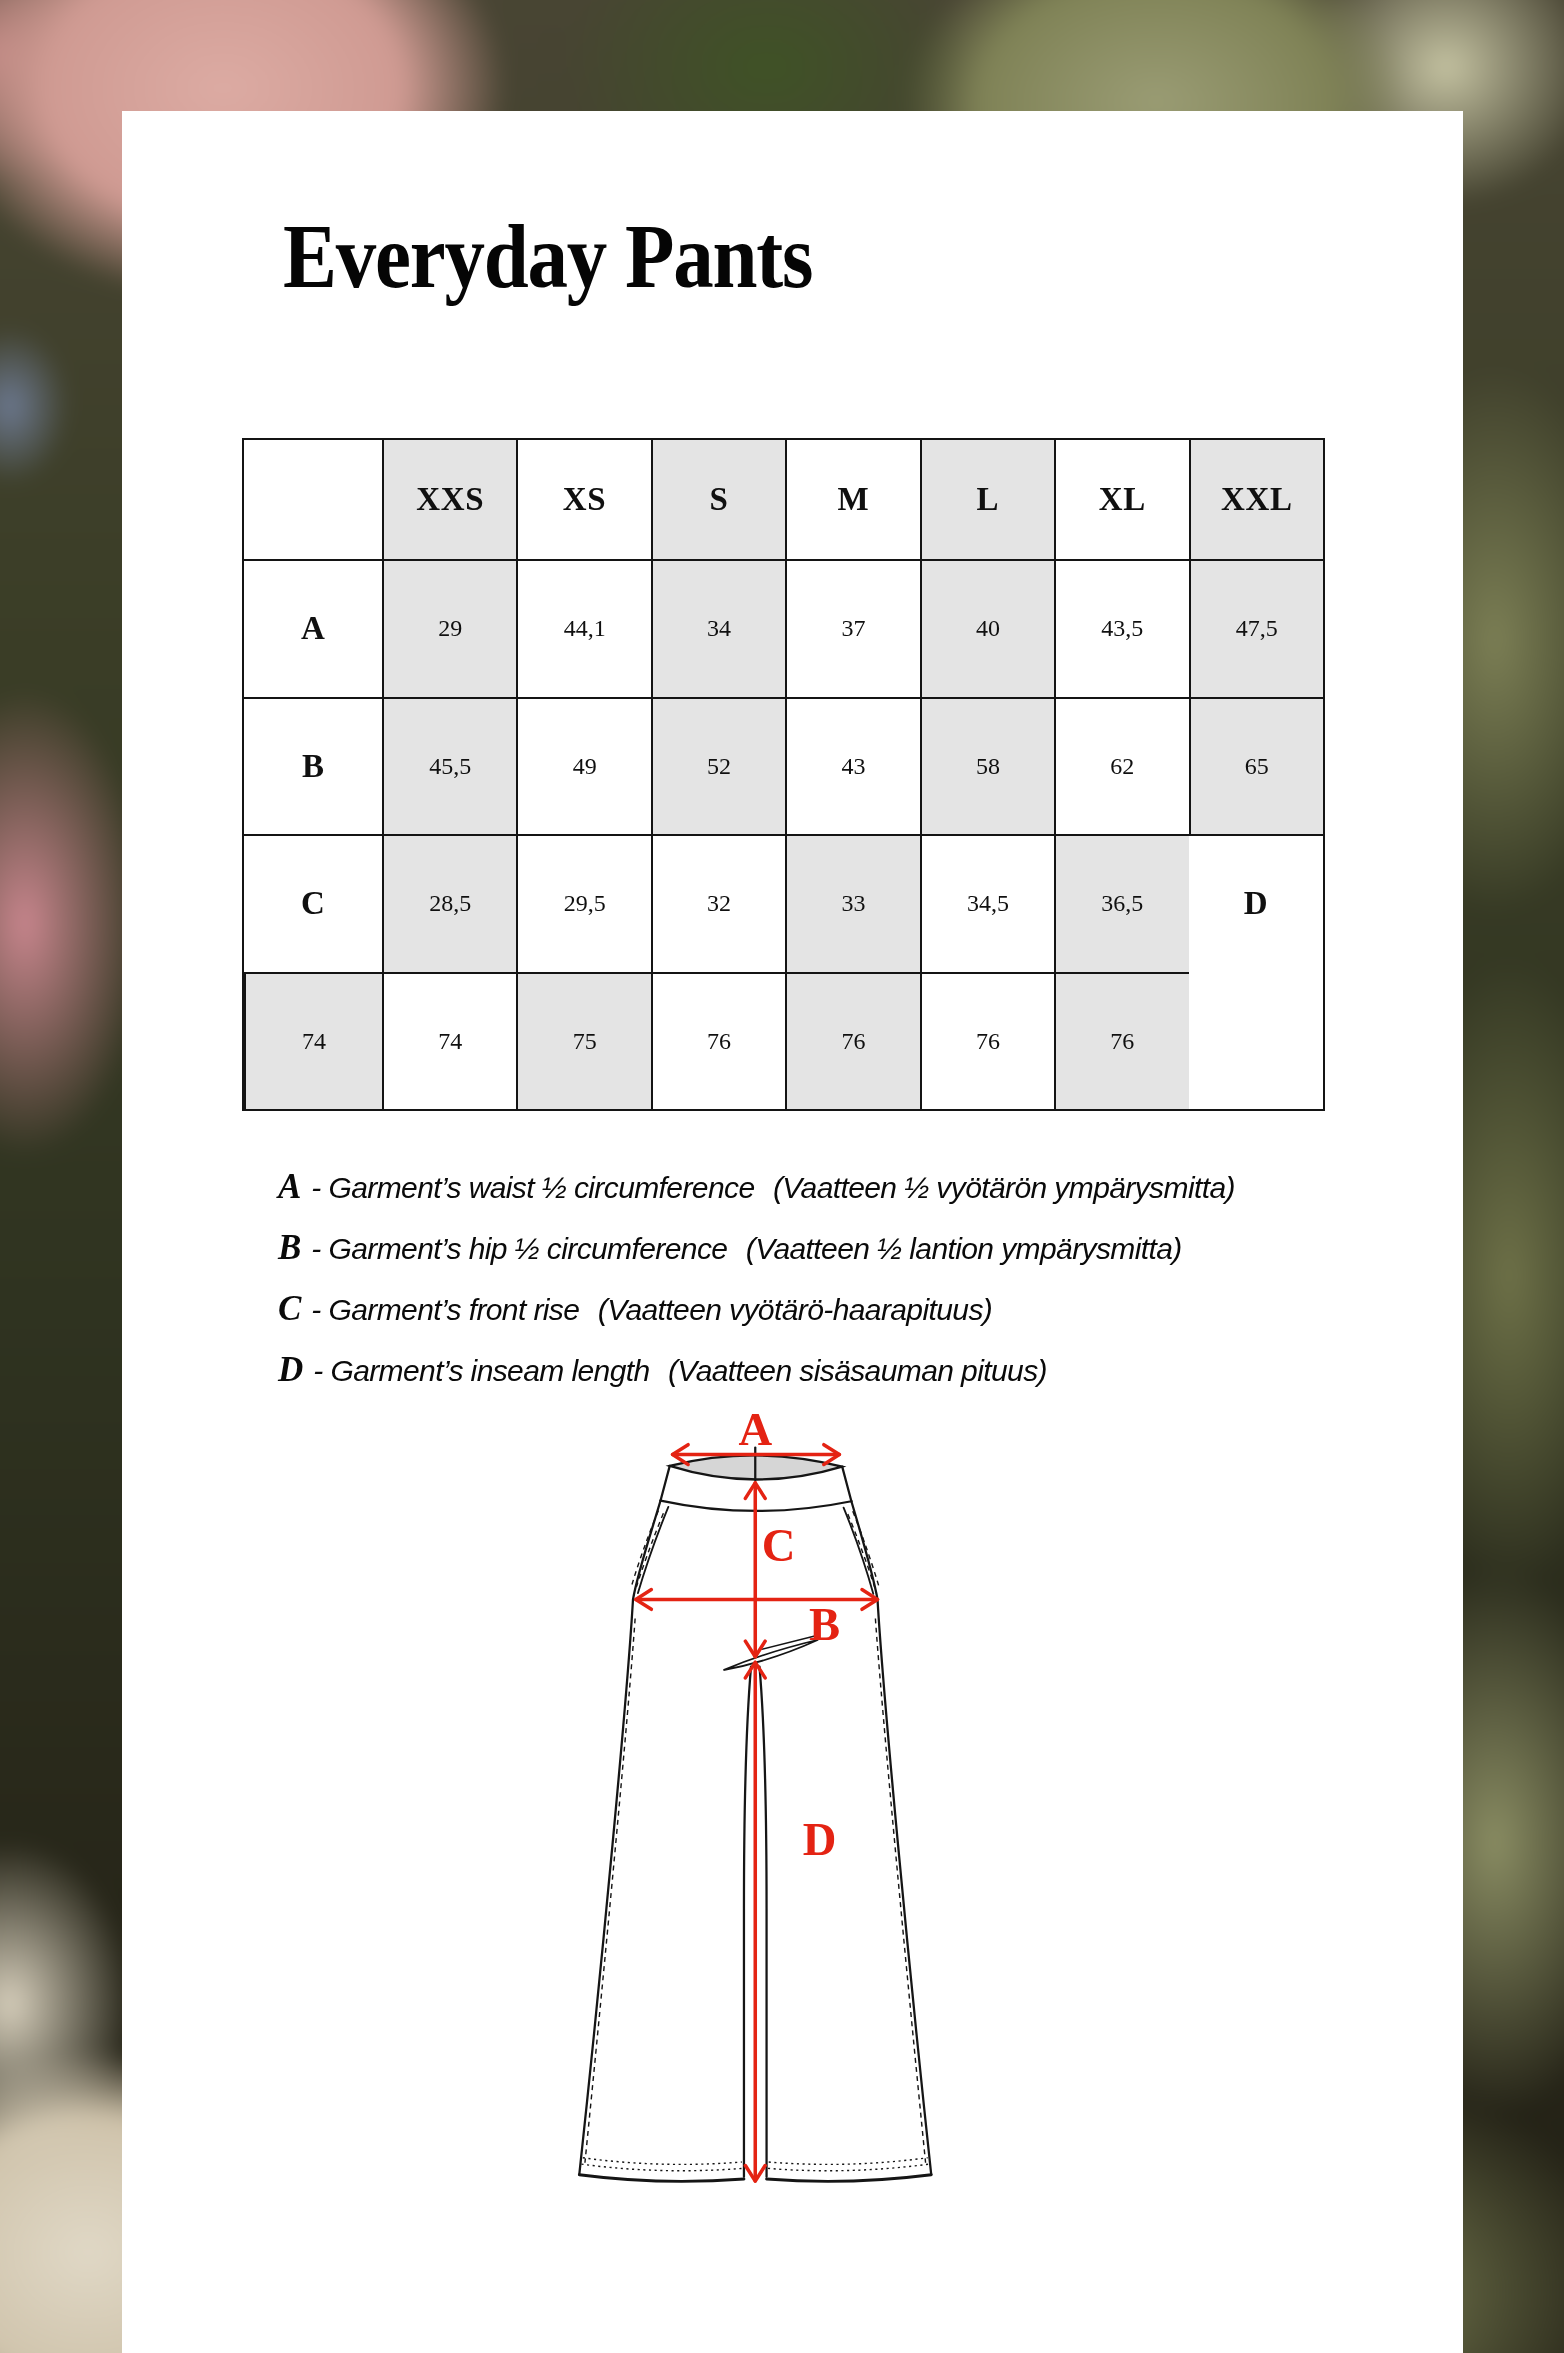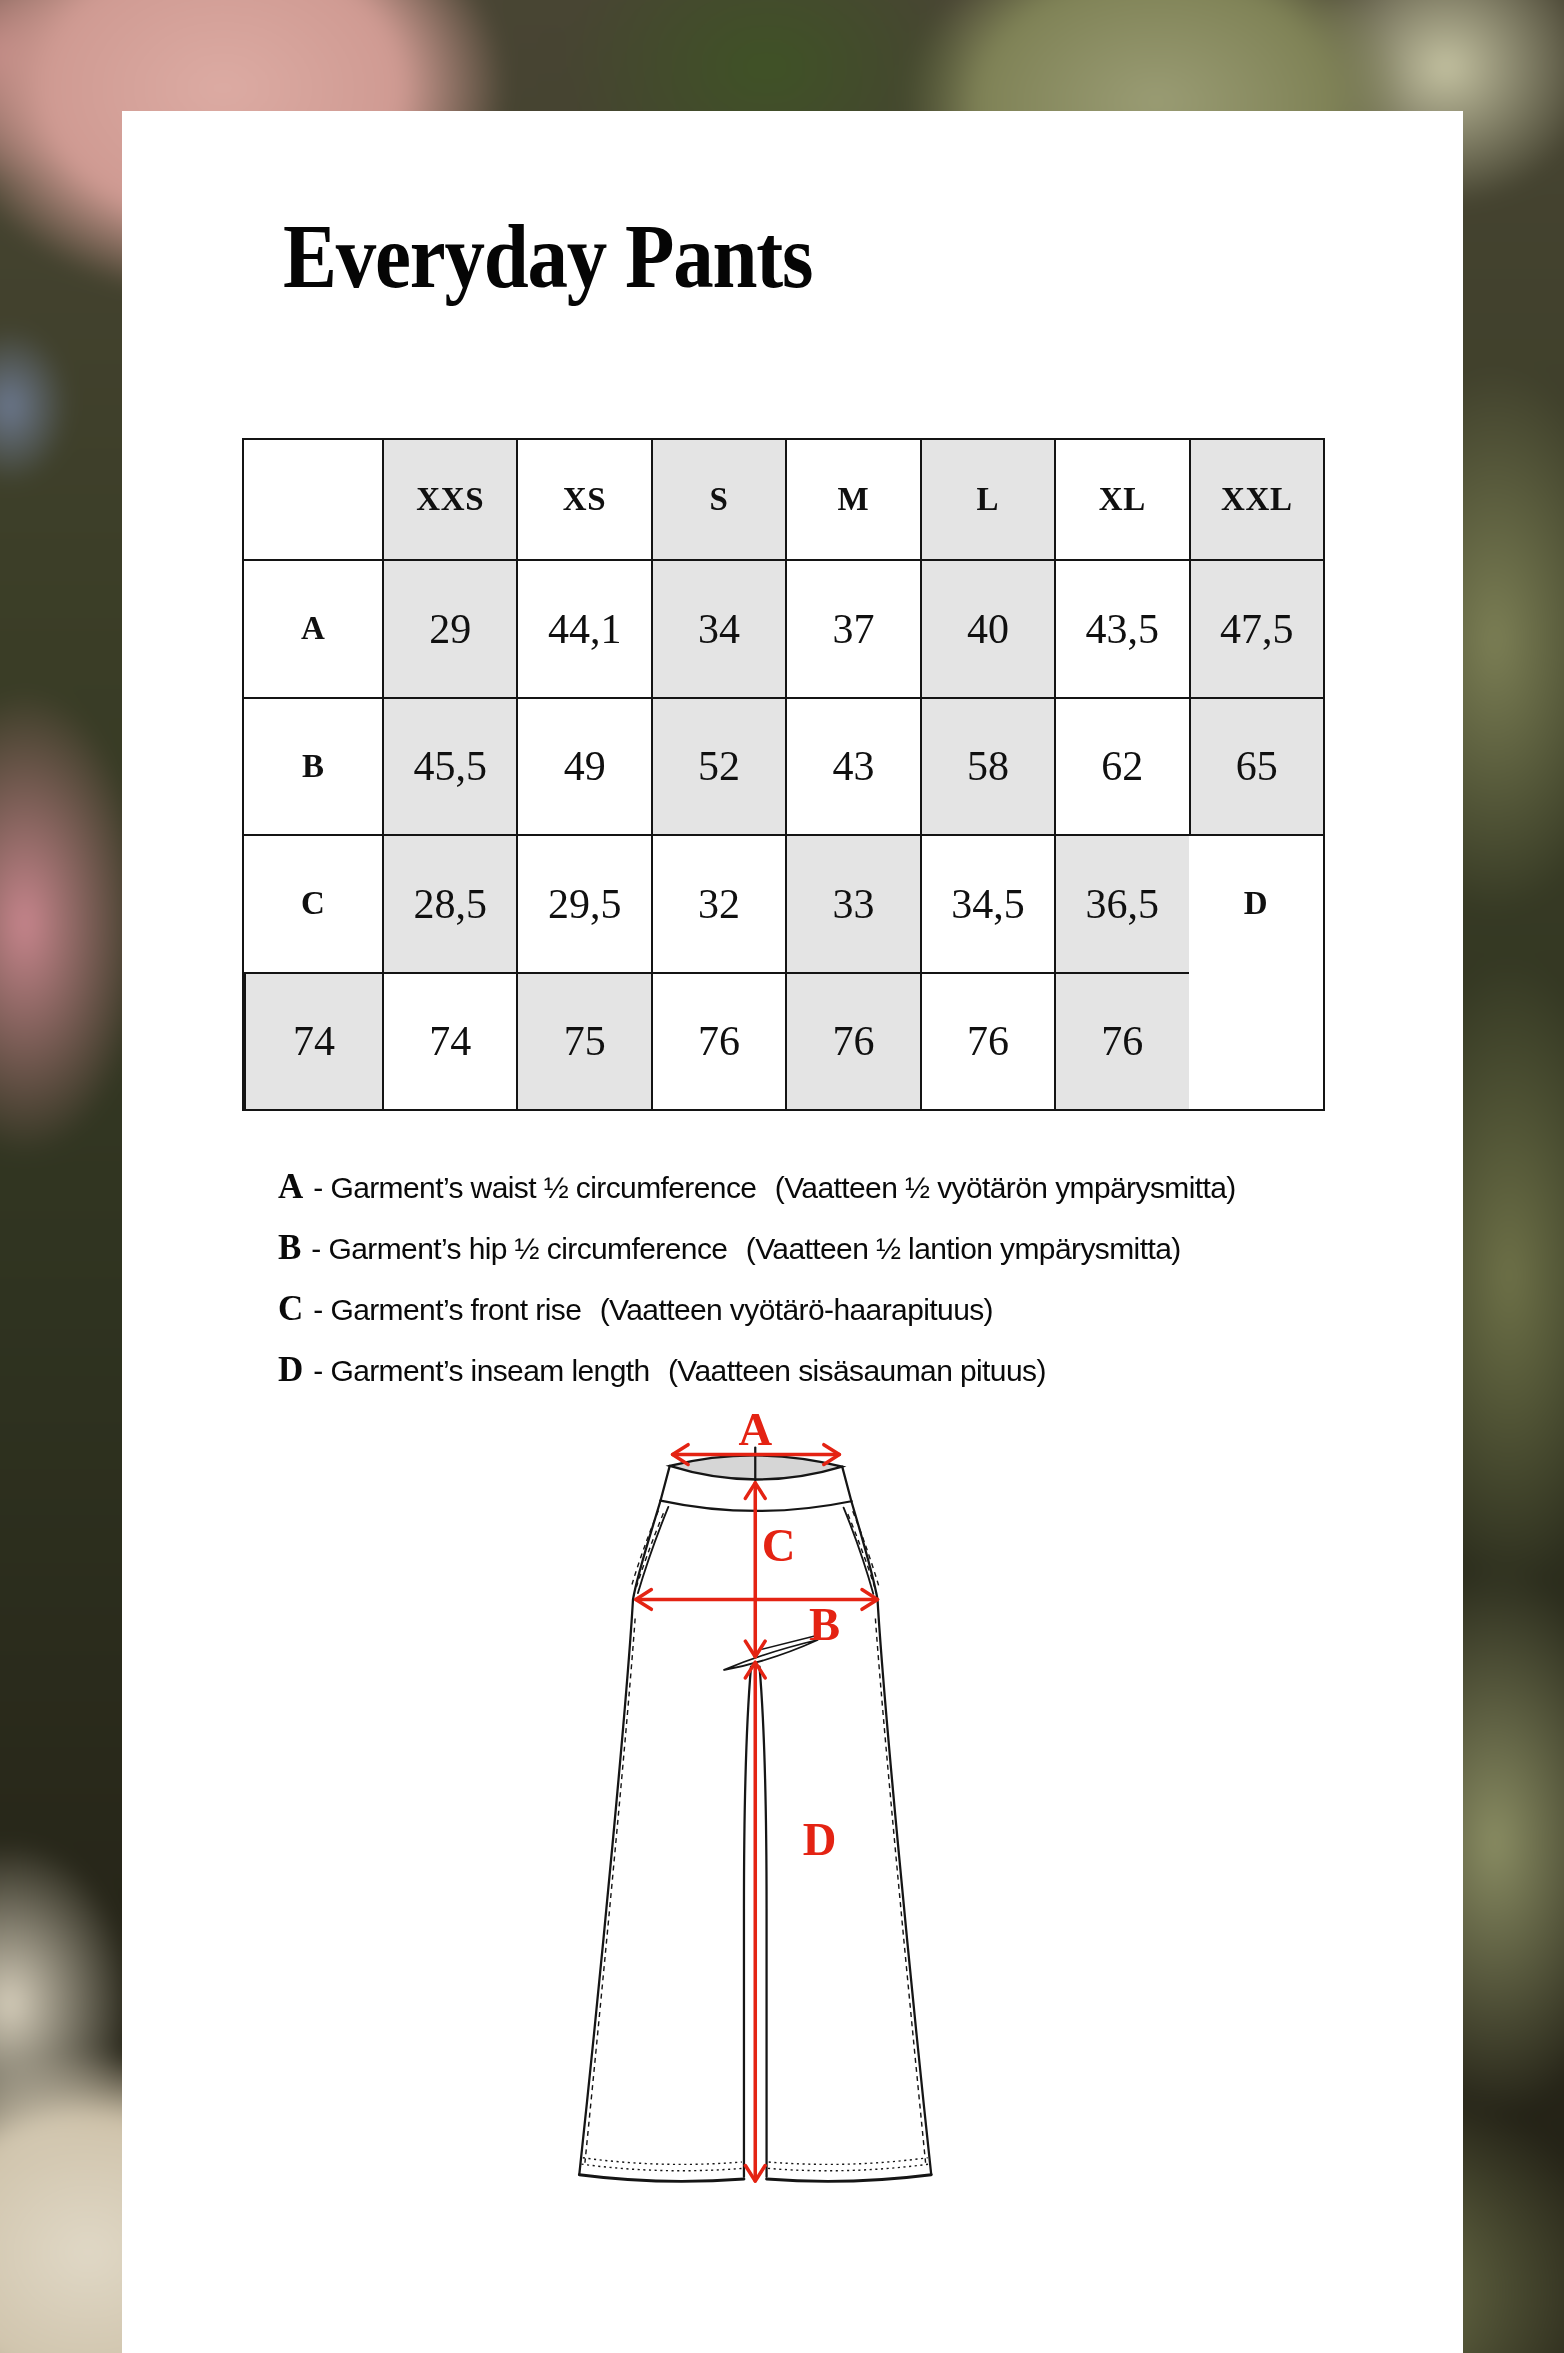--- a/index.html
+++ b/index.html
@@ -43,23 +43,23 @@
     position:absolute;left:120px;top:327px;width:1083px;height:673px;
     display:grid;grid-template-columns:138px repeat(7,1fr);grid-template-rows:119px repeat(4,1fr);
     border:2.1px solid #141414;background:#fff;box-sizing:border-box;
   }
   .cell{display:flex;align-items:center;justify-content:center;border-left:2.1px solid #141414;border-top:2.8px solid #141414;box-sizing:border-box;color:#101010;}
   .cell.first-col{border-left:none;}
   .cell.first-row{border-top:none;}
   .cell.shade{background:#e4e4e4;}
   .hcell{font-weight:bold;font-size:33px;letter-spacing:0.7px;text-align:center;}
   .rlabel{font-weight:bold;font-size:33px;}
-  .val{font-size:42px;}
-  
-  .legend{position:absolute;left:156px;top:1049px;color:#0a0a0a;}
+  .val{font-size:24px;}
+  
+  .legend{position:absolute;left:156px;top:1049px;color:#0a0a0a;font-style:italic;}
   .legend-line{line-height:54px;white-space:nowrap;}
   .legend-letter{font-family:"Liberation Serif",serif;font-weight:bold;font-size:35px;margin-right:10px;}
   .legend-text{font-family:"Liberation Sans",sans-serif;font-size:30px;letter-spacing:-0.6px;}
   .legend-fi{font-family:"Liberation Sans",sans-serif;font-size:30px;letter-spacing:-0.6px;margin-left:18.4px;}
   
   .diagram{position:absolute;left:443px;top:1292px;width:389px;height:788px;}
   .diagram .black{stroke:#151515;fill:none;stroke-width:3.2;stroke-linecap:round;}
   .diagram .dashed{stroke:#151515;fill:none;stroke-width:2;stroke-dasharray:7 6;}
   .diagram .red{stroke:#e42313;fill:none;stroke-width:5;stroke-linecap:round;stroke-linejoin:round;}
   .diagram .mlabel{fill:#e42313;font-family:"Liberation Serif",serif;font-weight:bold;font-size:66px;text-anchor:middle;}

